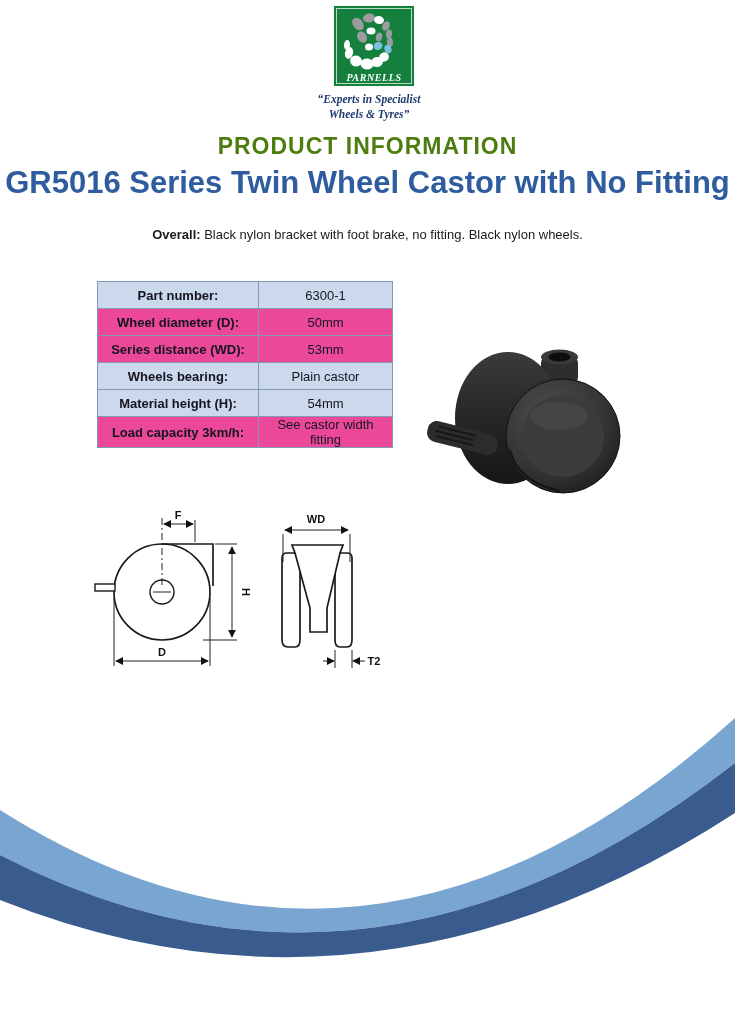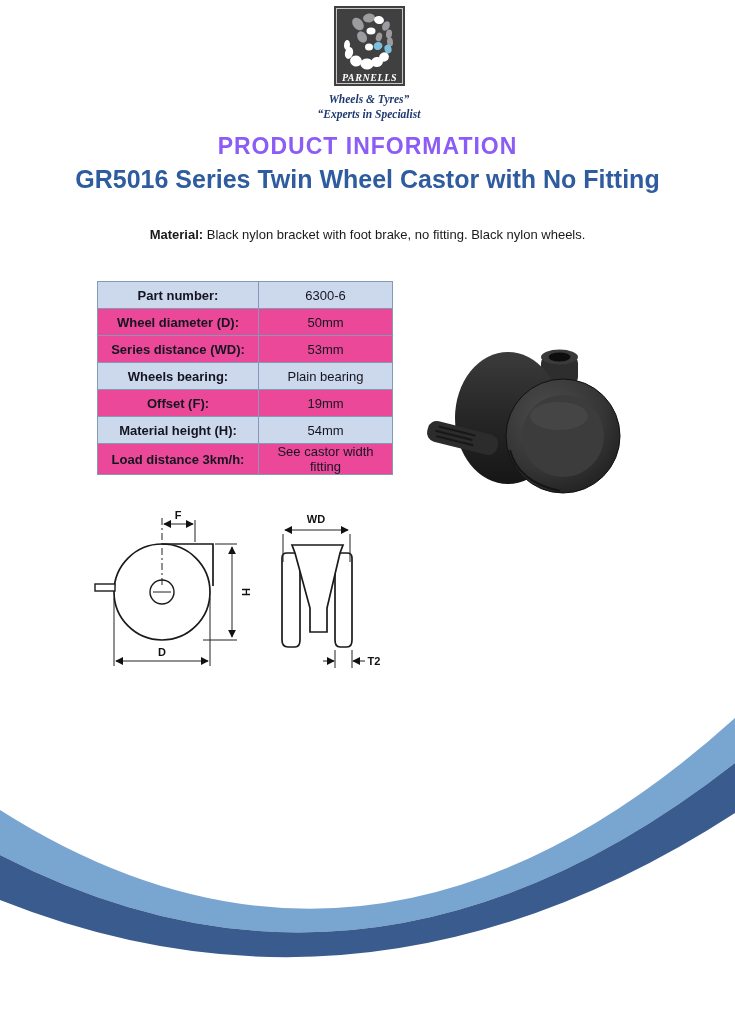--- a/index.html
+++ b/index.html
@@ -2,42 +2,42 @@
 <html><head>
 <meta charset="utf-8">
 <style>
   html,body { margin:0; padding:0; background:#ffffff; }
   .page {
     position:relative; width:735px; height:1024px; background:#ffffff;
     font-family:"Liberation Sans", sans-serif; overflow:hidden;
   }
 
   
-  .logo-box { position:absolute; left:334px; top:6px; width:71px; height:80px; background:#404040; }
+  .logo-box { position:absolute; left:334px; top:6px; width:80px; height:80px; background:#15803d; }
   .logo-box .inner-frame { position:absolute; left:2px; top:2px; right:2px; bottom:2px; border:1px solid rgba(255,255,255,.7); }
   .logo-box svg { position:absolute; left:0; top:0; }
   .logo-name {
     position:absolute; left:0; right:0; bottom:3px; text-align:center; color:#ffffff;
     font-family:"Liberation Serif", serif; font-style:italic; font-weight:bold;
     font-size:10px; letter-spacing:.6px;
   }
   .tagline {
     position:absolute; top:92px; left:244px; width:250px; text-align:center;
     color:#1e3a6f; font-family:"Liberation Serif", serif; font-style:italic;
     font-weight:bold; font-size:11.5px; line-height:15px;
   }
 
   
   .section-title {
     position:absolute; top:133px; left:0; width:100%; text-align:center;
-    font-size:23px; font-weight:bold; color:#8b5cf6; letter-spacing:1px;
+    font-size:23px; font-weight:bold; color:#4d7c0f; letter-spacing:1px;
   }
   .product-title {
     position:absolute; top:165px; left:0; width:100%; text-align:center;
-    font-size:25px; font-weight:bold; color:#2e5c9e;
+    font-size:31px; font-weight:bold; color:#2e5c9e;
   }
   .material-line {
     position:absolute; top:227px; left:0; width:100%; text-align:center;
     font-size:13px; color:#1a1a1a;
   }
   .material-line .mat-label { font-weight:bold; }
 
   
   table.spec {
     position:absolute; left:97px; top:281px; width:296px;
@@ -85,58 +85,54 @@
         <ellipse cx="37" cy="25" rx="4.5" ry="3.5" fill="#ffffff"></ellipse>
         <ellipse cx="45" cy="31" rx="3" ry="4.5" fill="#9c9ca0" transform="rotate(18 45 31)"></ellipse>
         <ellipse cx="44" cy="40" rx="4.5" ry="4" fill="#7cc0de" transform="rotate(-20 44 40)"></ellipse>
         <ellipse cx="35" cy="41" rx="4" ry="3.5" fill="#ffffff"></ellipse>
       </g>
     </svg>
     <div class="inner-frame"></div>
     <div class="logo-name">PARNELLS</div>
   </div>
   <div class="tagline">
+    <div>“Experts in Specialist</div>
     <div>Wheels &amp; Tyres”</div>
-    <div>“Experts in Specialist</div>
   </div>
 
   <div class="section-title">PRODUCT INFORMATION</div>
   <div class="product-title">GR5016 Series Twin Wheel Castor with No Fitting</div>
   <div class="material-line">
-    <span class="mat-label">Material:</span><span> Black nylon bracket with foot brake, no fitting. Black nylon wheels.</span>
+    <span class="mat-label">Overall:</span><span> Black nylon bracket with foot brake, no fitting. Black nylon wheels.</span>
   </div>
 
   <table class="spec">
     <tbody>
       <tr class="row-light">
         <td class="label">Part number:</td>
-        <td>6300-6</td>
+        <td>6300-1</td>
       </tr>
       <tr class="row-dark">
         <td class="label">Wheel diameter (D):</td>
         <td>50mm</td>
       </tr>
       <tr class="row-dark">
         <td class="label">Series distance (WD):</td>
         <td>53mm</td>
       </tr>
       <tr class="row-light">
         <td class="label">Wheels bearing:</td>
-        <td>Plain bearing</td>
-      </tr>
-      <tr class="row-dark">
-        <td class="label">Offset (F):</td>
-        <td>19mm</td>
+        <td>Plain castor</td>
       </tr>
       <tr class="row-light">
         <td class="label">Material height (H):</td>
         <td>54mm</td>
       </tr>
       <tr class="row-dark">
-        <td class="label">Load distance 3km/h:</td>
+        <td class="label">Load capacity 3km/h:</td>
         <td>See castor width fitting</td>
       </tr>
     </tbody>
   </table>
 
   <svg class="product-photo" width="210" height="165" viewBox="0 0 210 165">
     <defs>
       <radialGradient id="faceGrad" cx="0.38" cy="0.32" r="0.8">
         <stop offset="0" stop-color="#4d4d4d"></stop>
         <stop offset="0.6" stop-color="#353535"></stop>

